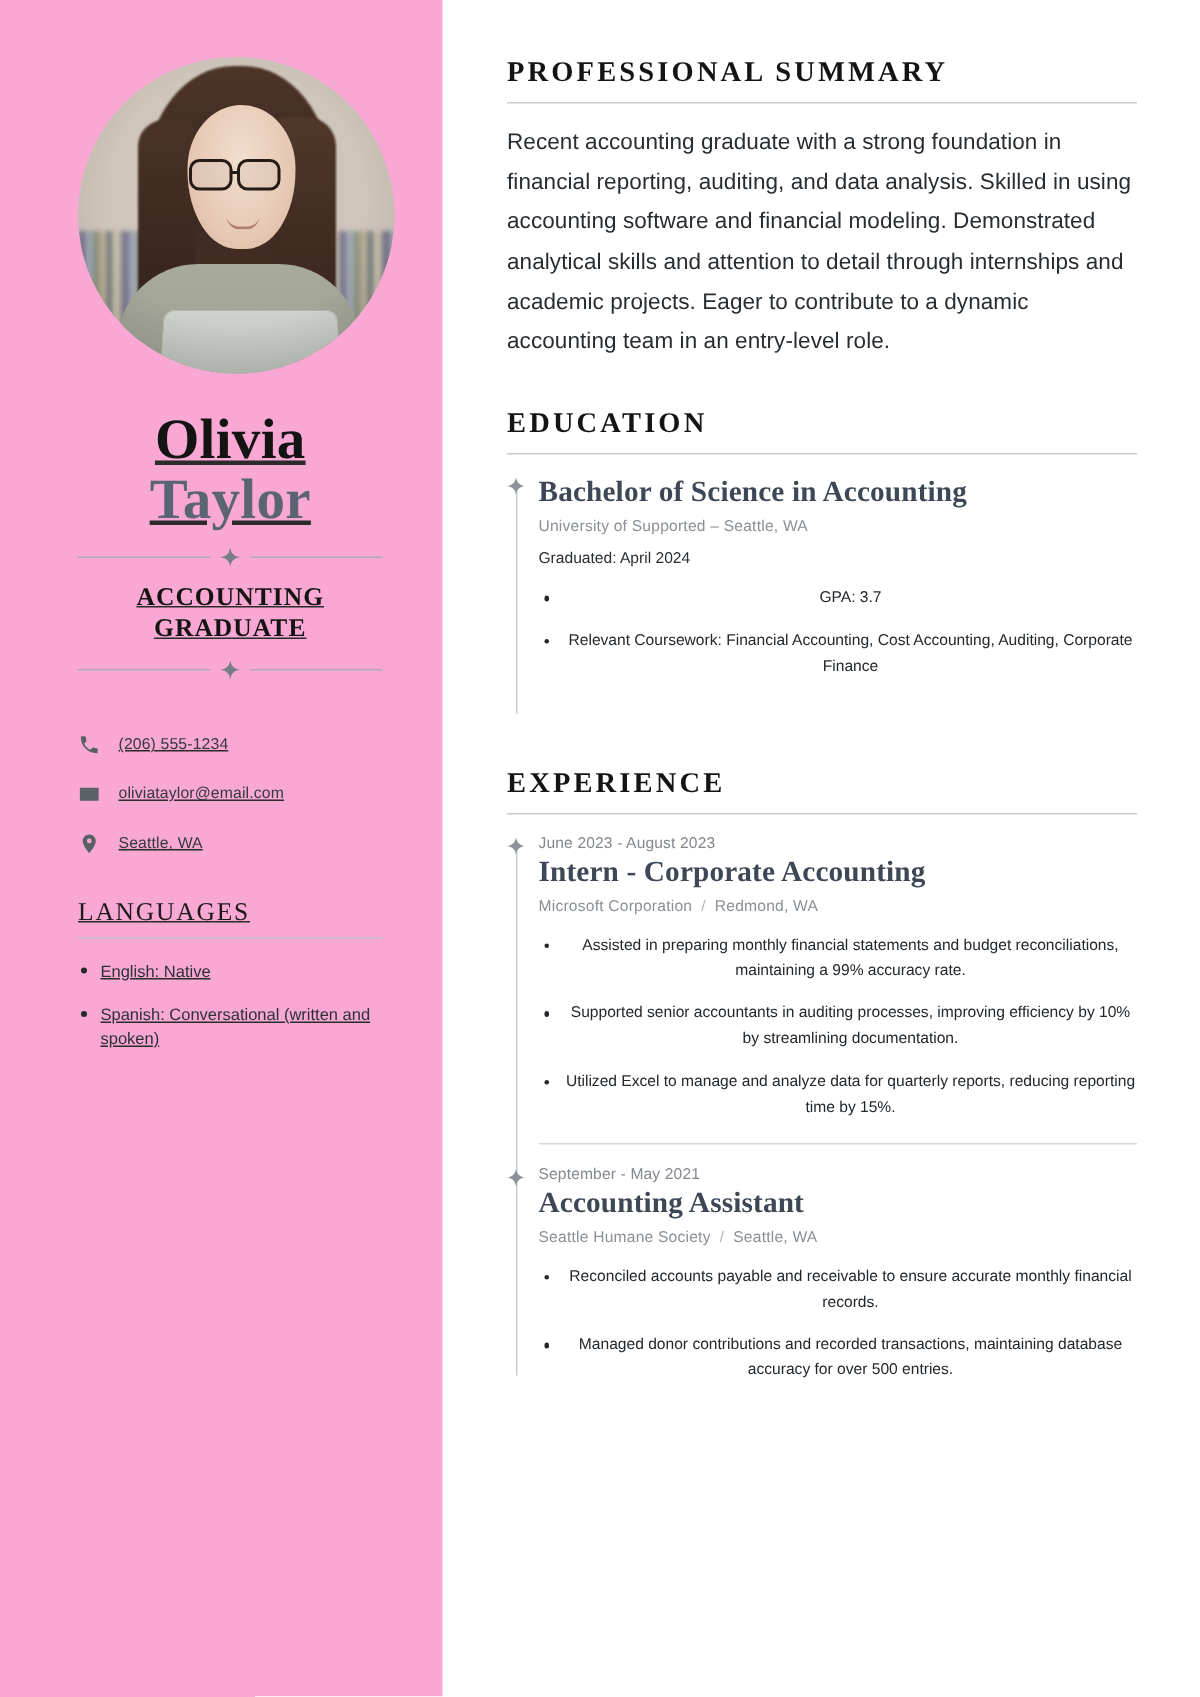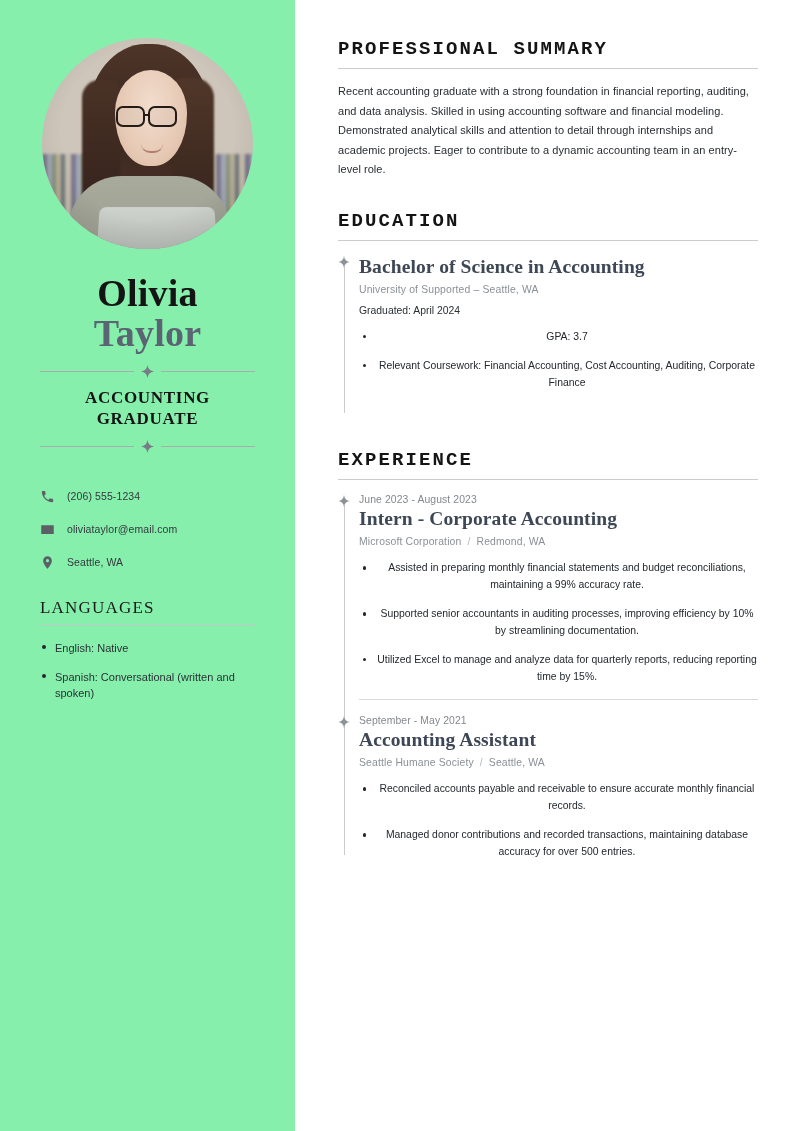--- a/index.html
+++ b/index.html
@@ -22,23 +22,24 @@
     height: 1131px;
     display: flex;
     background: #ffffff;
     position: relative;
   }
 
   
   .sidebar {
     width: 295px;
     min-width: 295px;
-    background: #86efac;
-    padding: 38px 40px 0 40px;
-    position: relative;
+    background: #f9a8d4;
+    padding: 38px 40px 0 52px;
+    position: relative;
+    text-decoration: underline;
   }
 
   .photo-wrap {
     width: 211px;
     height: 211px;
     margin: 0 auto;
     border-radius: 50%;
     overflow: hidden;
     position: relative;
     background: #cfc6bb;
@@ -268,34 +269,34 @@
   }
 
   
   .main {
     flex: 1;
     padding: 38px 42px 0 43px;
     background: #ffffff;
   }
 
   .sec-head {
-    font-family: Liberation Mono, monospace;
+    font-family: Liberation Serif, serif;
     font-size: 19px;
     letter-spacing: 2.1px;
     color: #141414;
     text-transform: uppercase;
   }
   .sec-rule {
     height: 1px;
     background: #c9cdd0;
     margin-top: 8px;
   }
 
   .summary {
-    font-size: 11px;
+    font-size: 15px;
     line-height: 1.78;
     color: #282d32;
     margin-top: 13px;
     letter-spacing: .05px;
   }
 
   .section { margin-top: 30px; }
 
   
   .tl {

